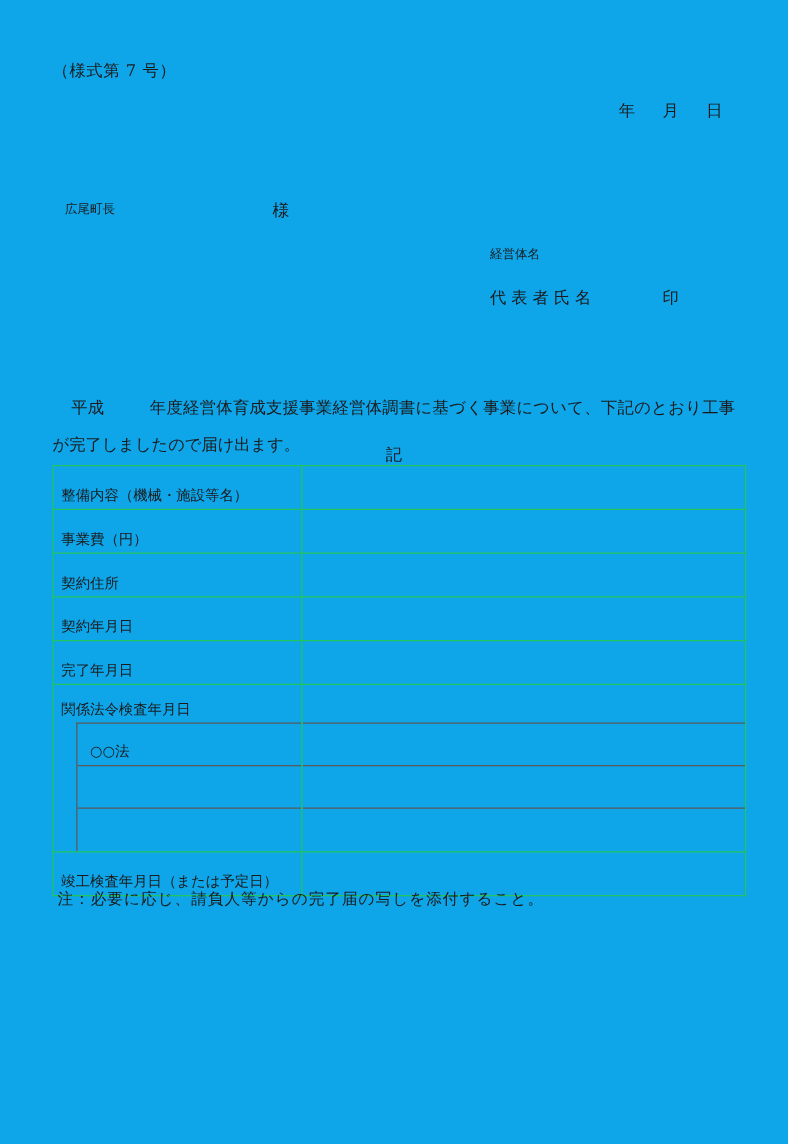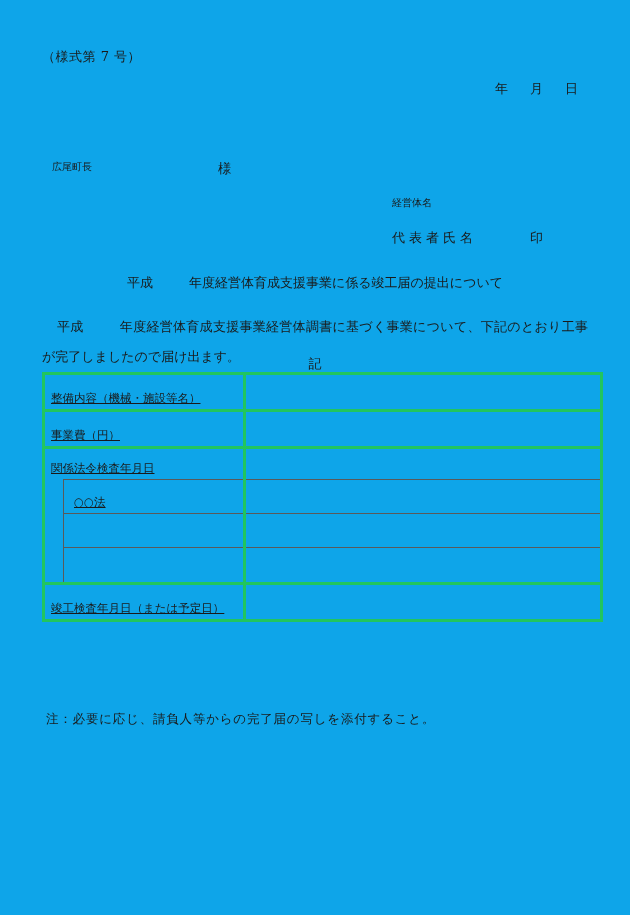--- a/index.html
+++ b/index.html
@@ -93,27 +93,26 @@
 
   
   .form-table {
     left: 42px;
     top: 372px;
     width: 540px;
     border-collapse: collapse;
     table-layout: fixed;
   }
   .form-table td {
-    border: 3px solid #22c55e;
+    border: 1px solid #22c55e;
     font-size: 11.5px;
     vertical-align: bottom;
     padding: 0 0 4px 6px;
     height: 30px;
     line-height: 14px;
-    text-decoration: underline;
   }
   .col-label { width: 192px; }
   .col-value { width: 348px; }
 
   
   .group-cell {
     padding: 0 !important;
     vertical-align: top;
     height: auto;
   }
@@ -168,38 +167,47 @@
     <span>年</span><span class="gap"></span><span>月</span><span class="gap"></span><span>日</span>
   </div>
 
   <div class="abs addressee">広尾町長</div>
   <div class="abs addressee-sama">様</div>
 
   <div class="abs org-name">経営体名</div>
   <div class="abs rep-name">代表者氏名</div>
   <div class="abs rep-seal">印</div>
 
-  <div class="abs doc-title">
-    <span>平成</span><span class="title-blank"></span><span>年度経営体育成支援事業に係る竣工届の提出について</span>
-  </div>
 
   <div class="abs body-text">
     <span>平成</span><span class="body-blank"></span><span>年度経営体育成支援事業経営体調書に基づく事業について、下記のとおり工事が完了しましたので届け出ます。</span>
   </div>
 
   <div class="abs ki-heading">記</div>
 
   <table class="abs form-table">
     <tbody>
       <tr>
         <td class="col-label">整備内容（機械・施設等名）</td>
         <td class="col-value"></td>
       </tr>
       <tr>
         <td class="col-label">事業費（円）</td>
+        <td class="col-value"></td>
+      </tr>
+      <tr>
+        <td class="col-label">契約住所</td>
+        <td class="col-value"></td>
+      </tr>
+      <tr>
+        <td class="col-label">契約年月日</td>
+        <td class="col-value"></td>
+      </tr>
+      <tr>
+        <td class="col-label">完了年月日</td>
         <td class="col-value"></td>
       </tr>
 
       <tr>
         <td class="col-label group-cell">
           <div class="group-head">関係法令検査年月日</div>
           <div class="subrows">
             <div class="subrow">○○法</div>
             <div class="subrow"></div>
             <div class="subrow last"></div>

